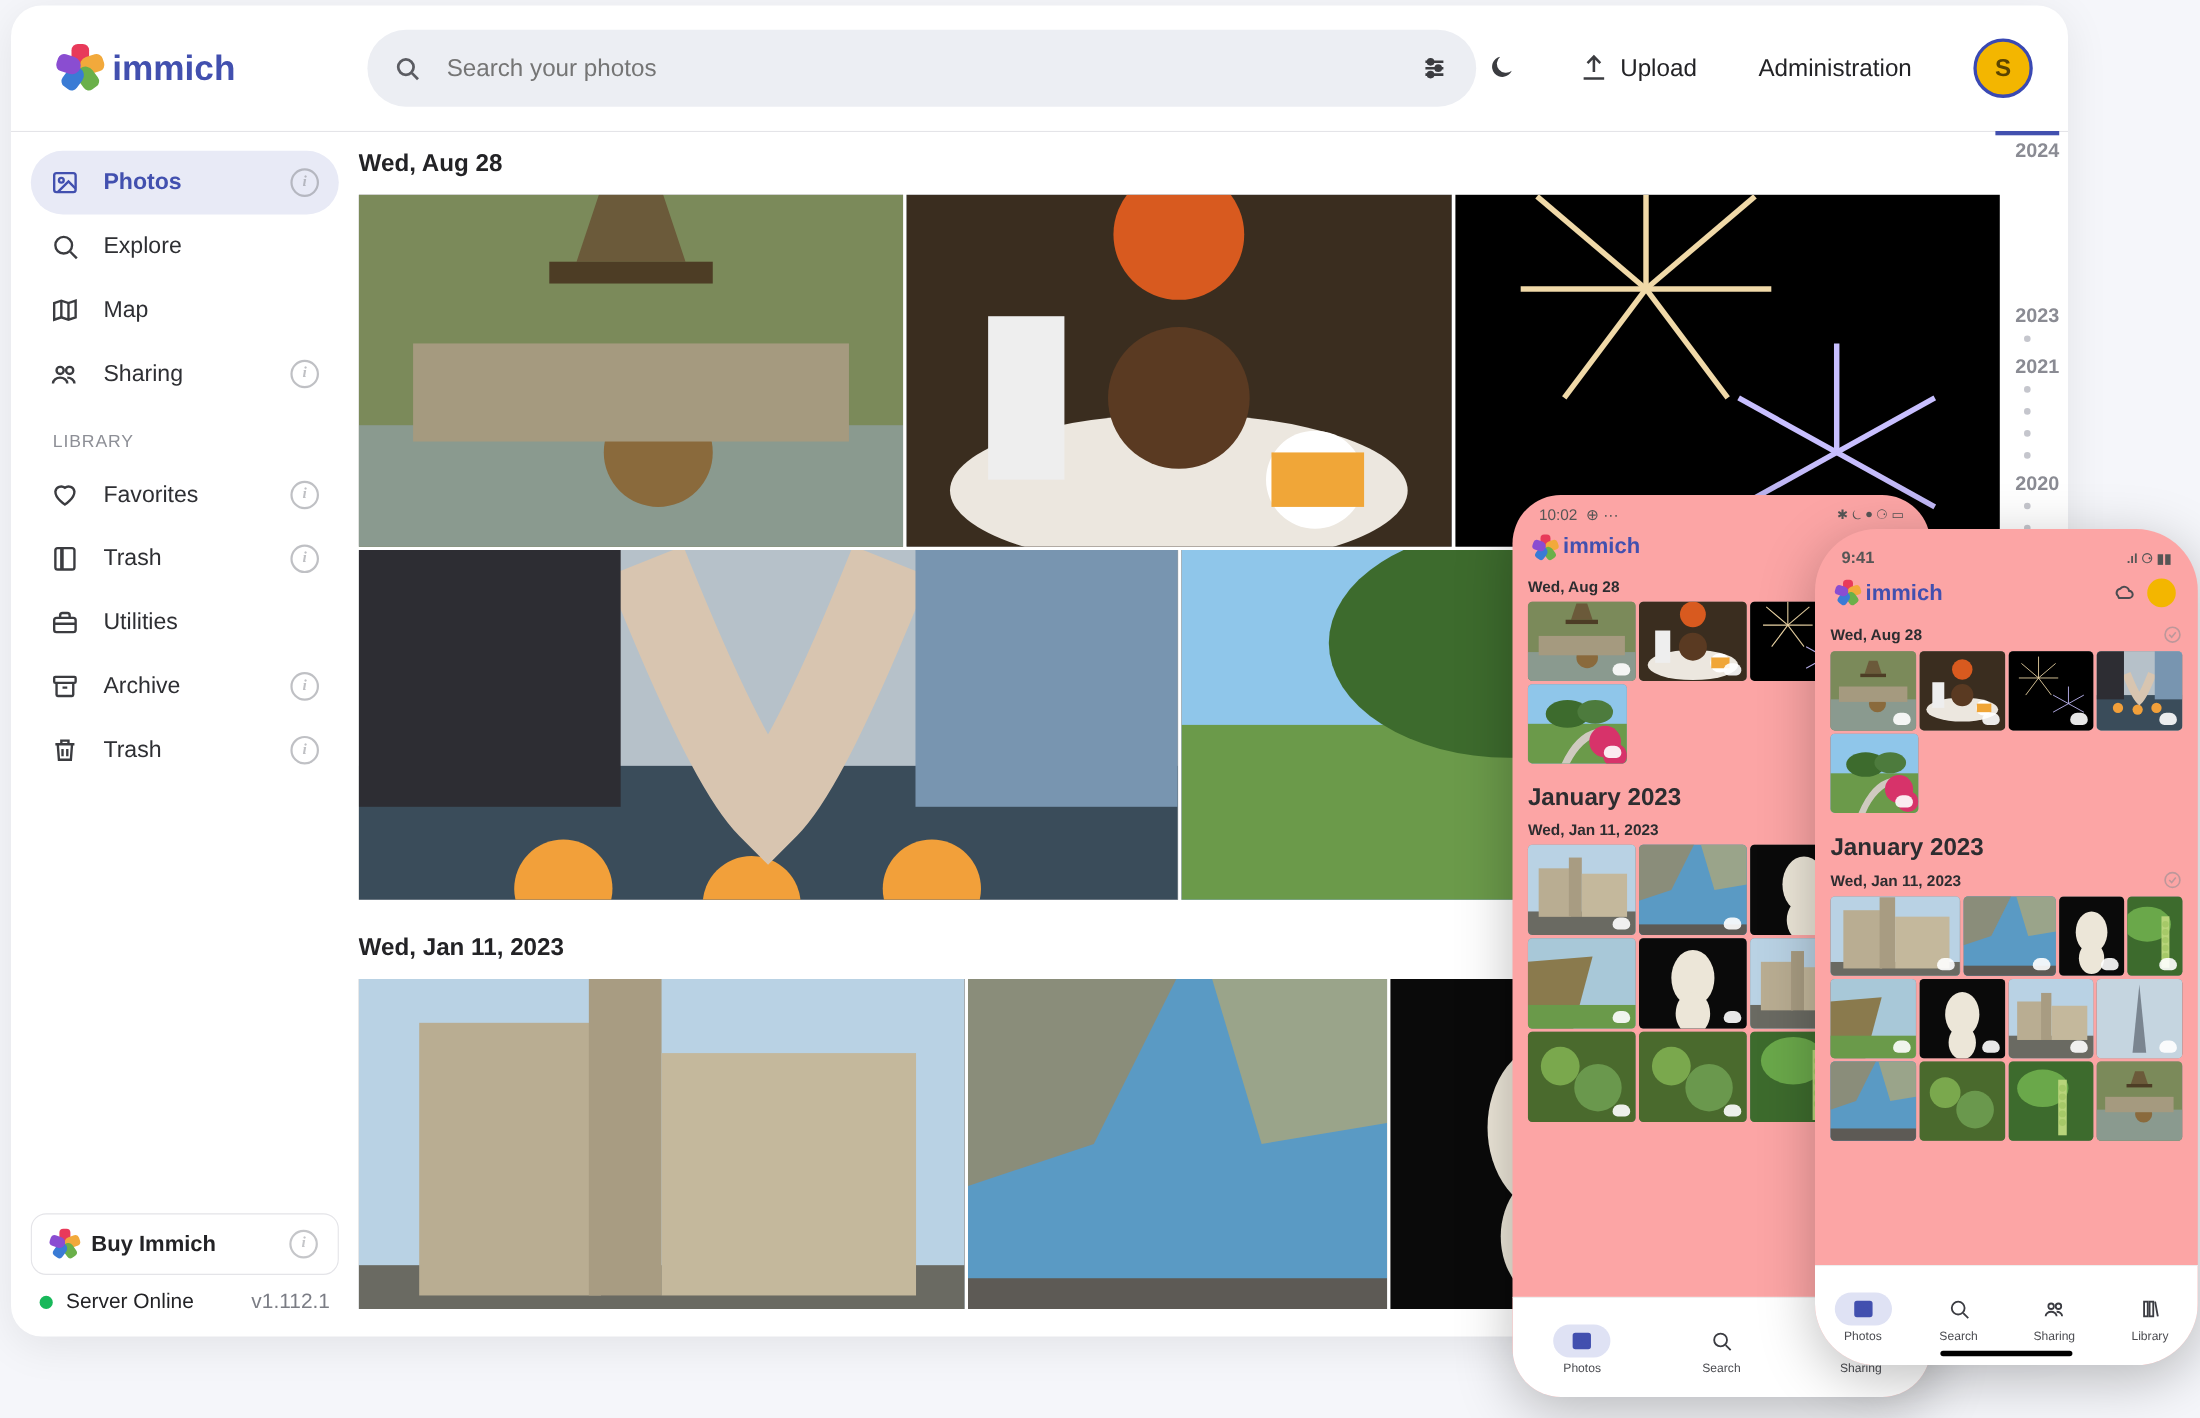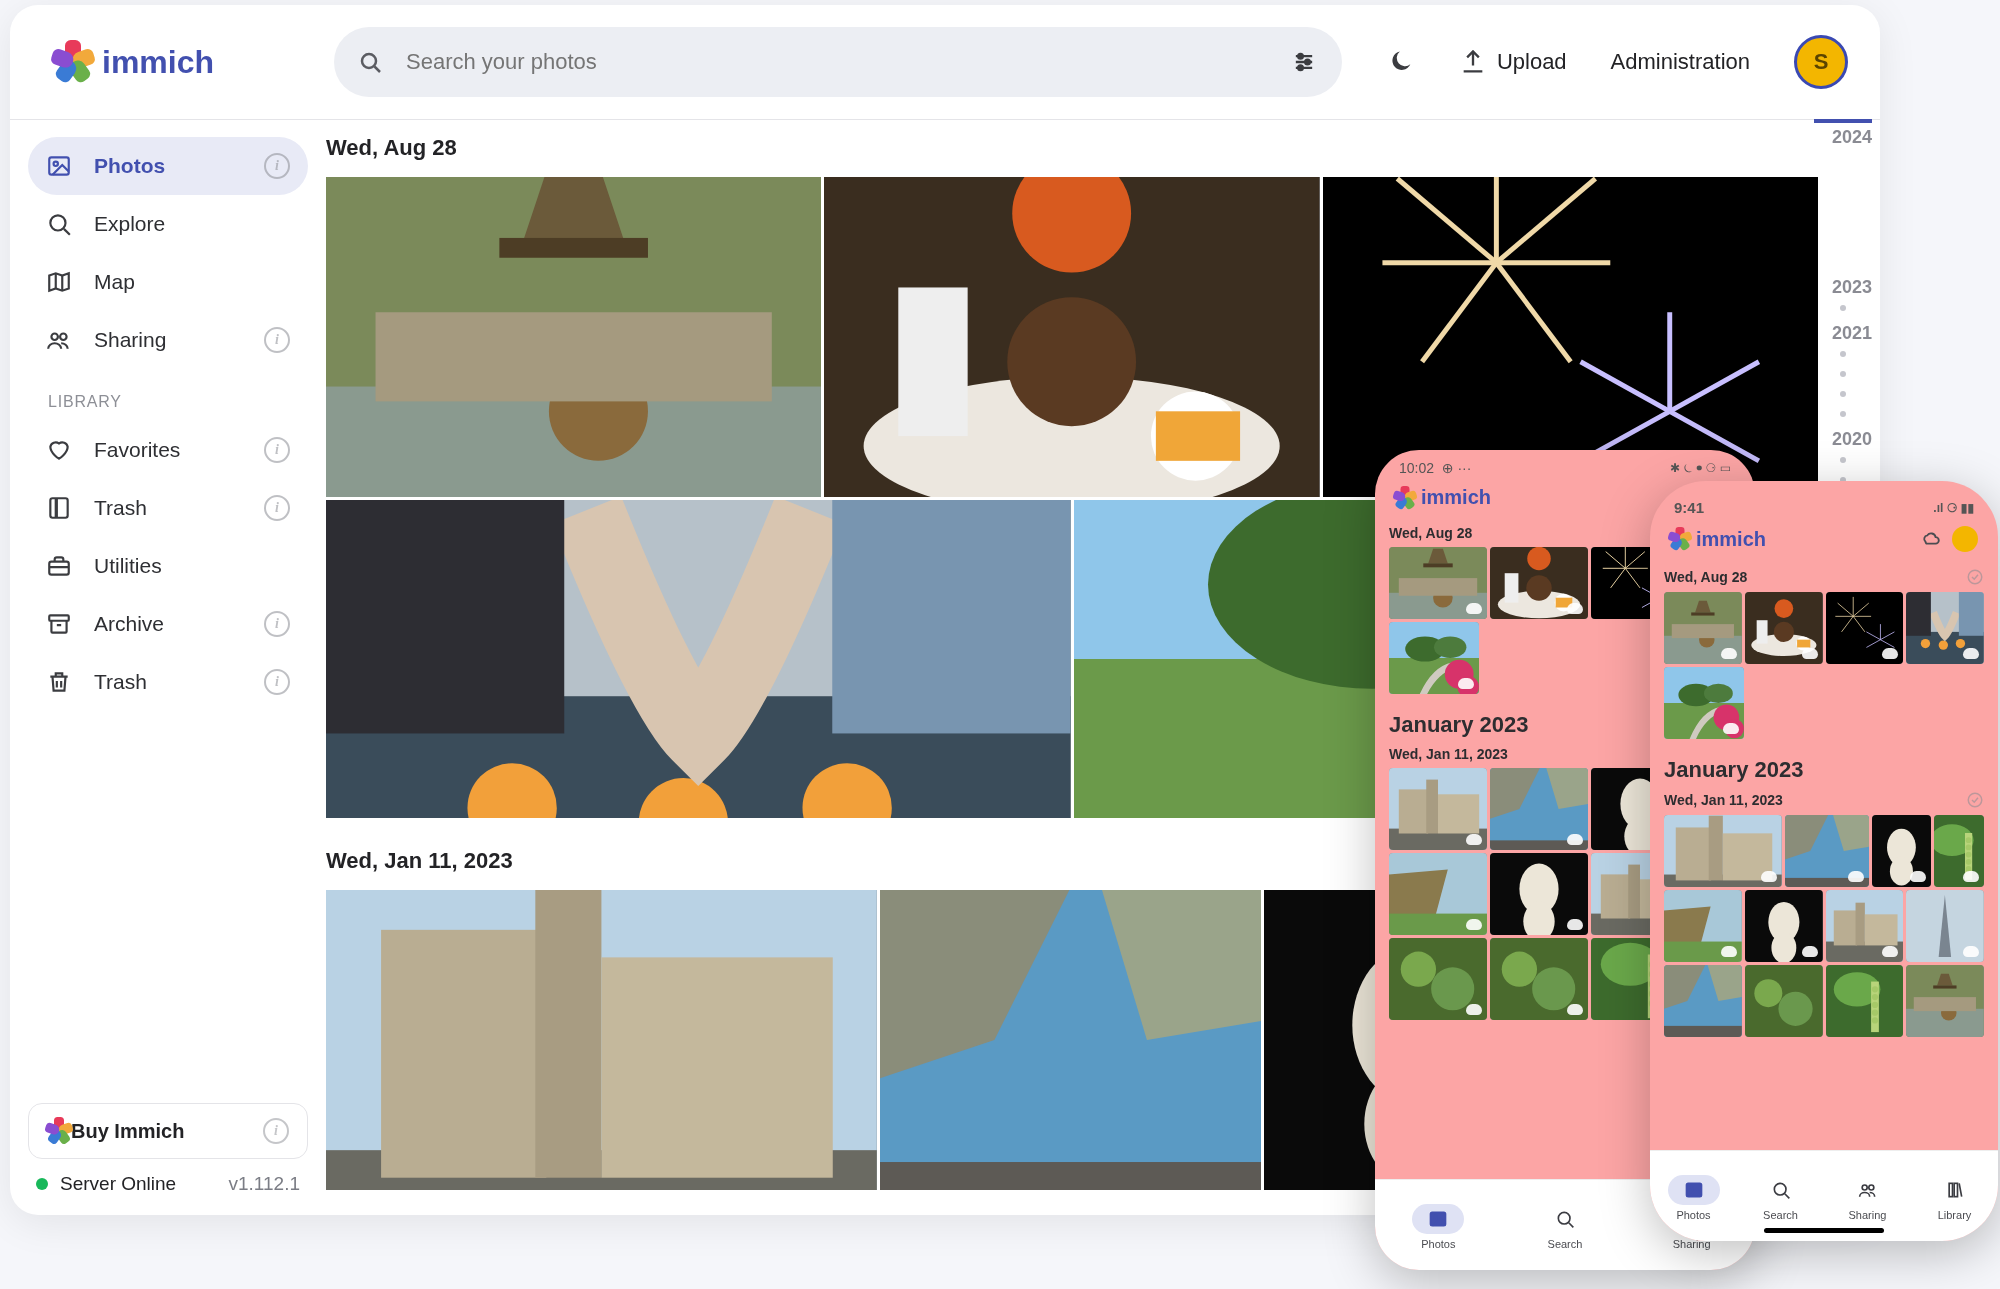--- a/index.html
+++ b/index.html
@@ -22,41 +22,41 @@
     overflow:hidden;
   }
   
   .topbar{display:flex;align-items:center;height:114px;padding:0 32px 0 44px;border-bottom:1px solid var(--border);}
   .logo{display:flex;align-items:center;gap:10px;font-size:32px;font-weight:700;color:var(--accent);}
   .logo-mark{width:38px;height:38px;position:relative;}
   .petal{position:absolute;width:16px;height:22px;border-radius:10px 10px 14px 14px;top:50%;left:50%;transform-origin:50% 100%;}
   .search{flex:0 0 960px;margin-left:120px;height:70px;background:#eceef3;border-radius:36px;display:flex;align-items:center;padding:0 24px;gap:22px;}
   .search input{flex:1;border:none;background:transparent;font-size:22px;outline:none;color:var(--text);}
   .spacer{flex:1;}
-  .top-actions{display:flex;align-items:center;gap:44px;}
+  .top-actions{display:flex;align-items:center;gap:56px;}
   .top-btn{display:flex;align-items:center;gap:10px;font-size:22px;font-weight:500;cursor:pointer;}
   .avatar{width:48px;height:48px;border-radius:50%;background:#f3b600;border:3px solid #3a49b3;display:flex;align-items:center;justify-content:center;font-weight:600;font-size:22px;color:#5a4400;}
   .icon-svg{width:28px;height:28px;stroke:#3b3c40;stroke-width:2;fill:none;}
   .icon-search{width:24px;height:24px;stroke:#5b5c62;stroke-width:2.5;fill:none;}
   
   .body{position:absolute;top:114px;bottom:0;left:0;right:0;display:flex;}
   .sidebar{width:316px;padding:18px 18px 20px 18px;display:flex;flex-direction:column;box-sizing:border-box;}
   .nav-item{display:flex;align-items:center;height:58px;border-radius:30px;padding:0 18px;gap:22px;cursor:pointer;font-size:21px;color:#2e2f33;}
   .nav-item.active{background:var(--accent-bg);color:var(--accent);font-weight:600;}
   .nav-item .info{margin-left:auto;opacity:.55;}
   .nav-icon{width:26px;height:26px;stroke:#3b3c40;stroke-width:2;fill:none;}
   .nav-item.active .nav-icon{stroke:var(--accent);}
   .section-label{font-size:16px;letter-spacing:.8px;color:#8d8f96;margin:24px 0 10px 20px;}
   .sidebar-bottom{margin-top:auto;}
   .storage-card{background:#f7f7fb;border-radius:14px;padding:20px 22px;margin-bottom:14px;}
   .storage-title{font-weight:700;font-size:20px;}
   .storage-sub{font-size:19px;color:#7b7d85;margin-top:6px;}
   .progress{height:10px;background:var(--progress-bg);border-radius:6px;margin-top:16px;overflow:hidden;}
   .progress-fill{height:100%;background:var(--accent);border-radius:6px;}
-  .buy-card{border:1px solid var(--border);border-radius:14px;padding:14px 18px;display:flex;align-items:center;font-size:20px;font-weight:600;}
+  .buy-card{border:1px solid var(--border);border-radius:14px;padding:14px 18px;display:flex;align-items:center;gap:12px;font-size:20px;font-weight:600;}
   .buy-card .info{margin-left:auto;opacity:.5;}
   .buy-card .logo-mark{width:24px;height:24px;}
   .buy-card .petal{width:10px;height:14px;}
   .server-row{display:flex;align-items:center;gap:12px;padding:14px 8px 0 8px;font-size:19px;}
   .server-dot{width:12px;height:12px;border-radius:50%;background:#18b85a;}
   .server-row .ver{margin-left:auto;color:#7b7d85;}
   
   .content{flex:1;position:relative;padding:8px 62px 0 0;overflow:hidden;}
   .date-header{font-weight:800;font-size:22px;margin:8px 0 16px 0;}
   .grid{display:flex;gap:3px;margin-bottom:30px;}

